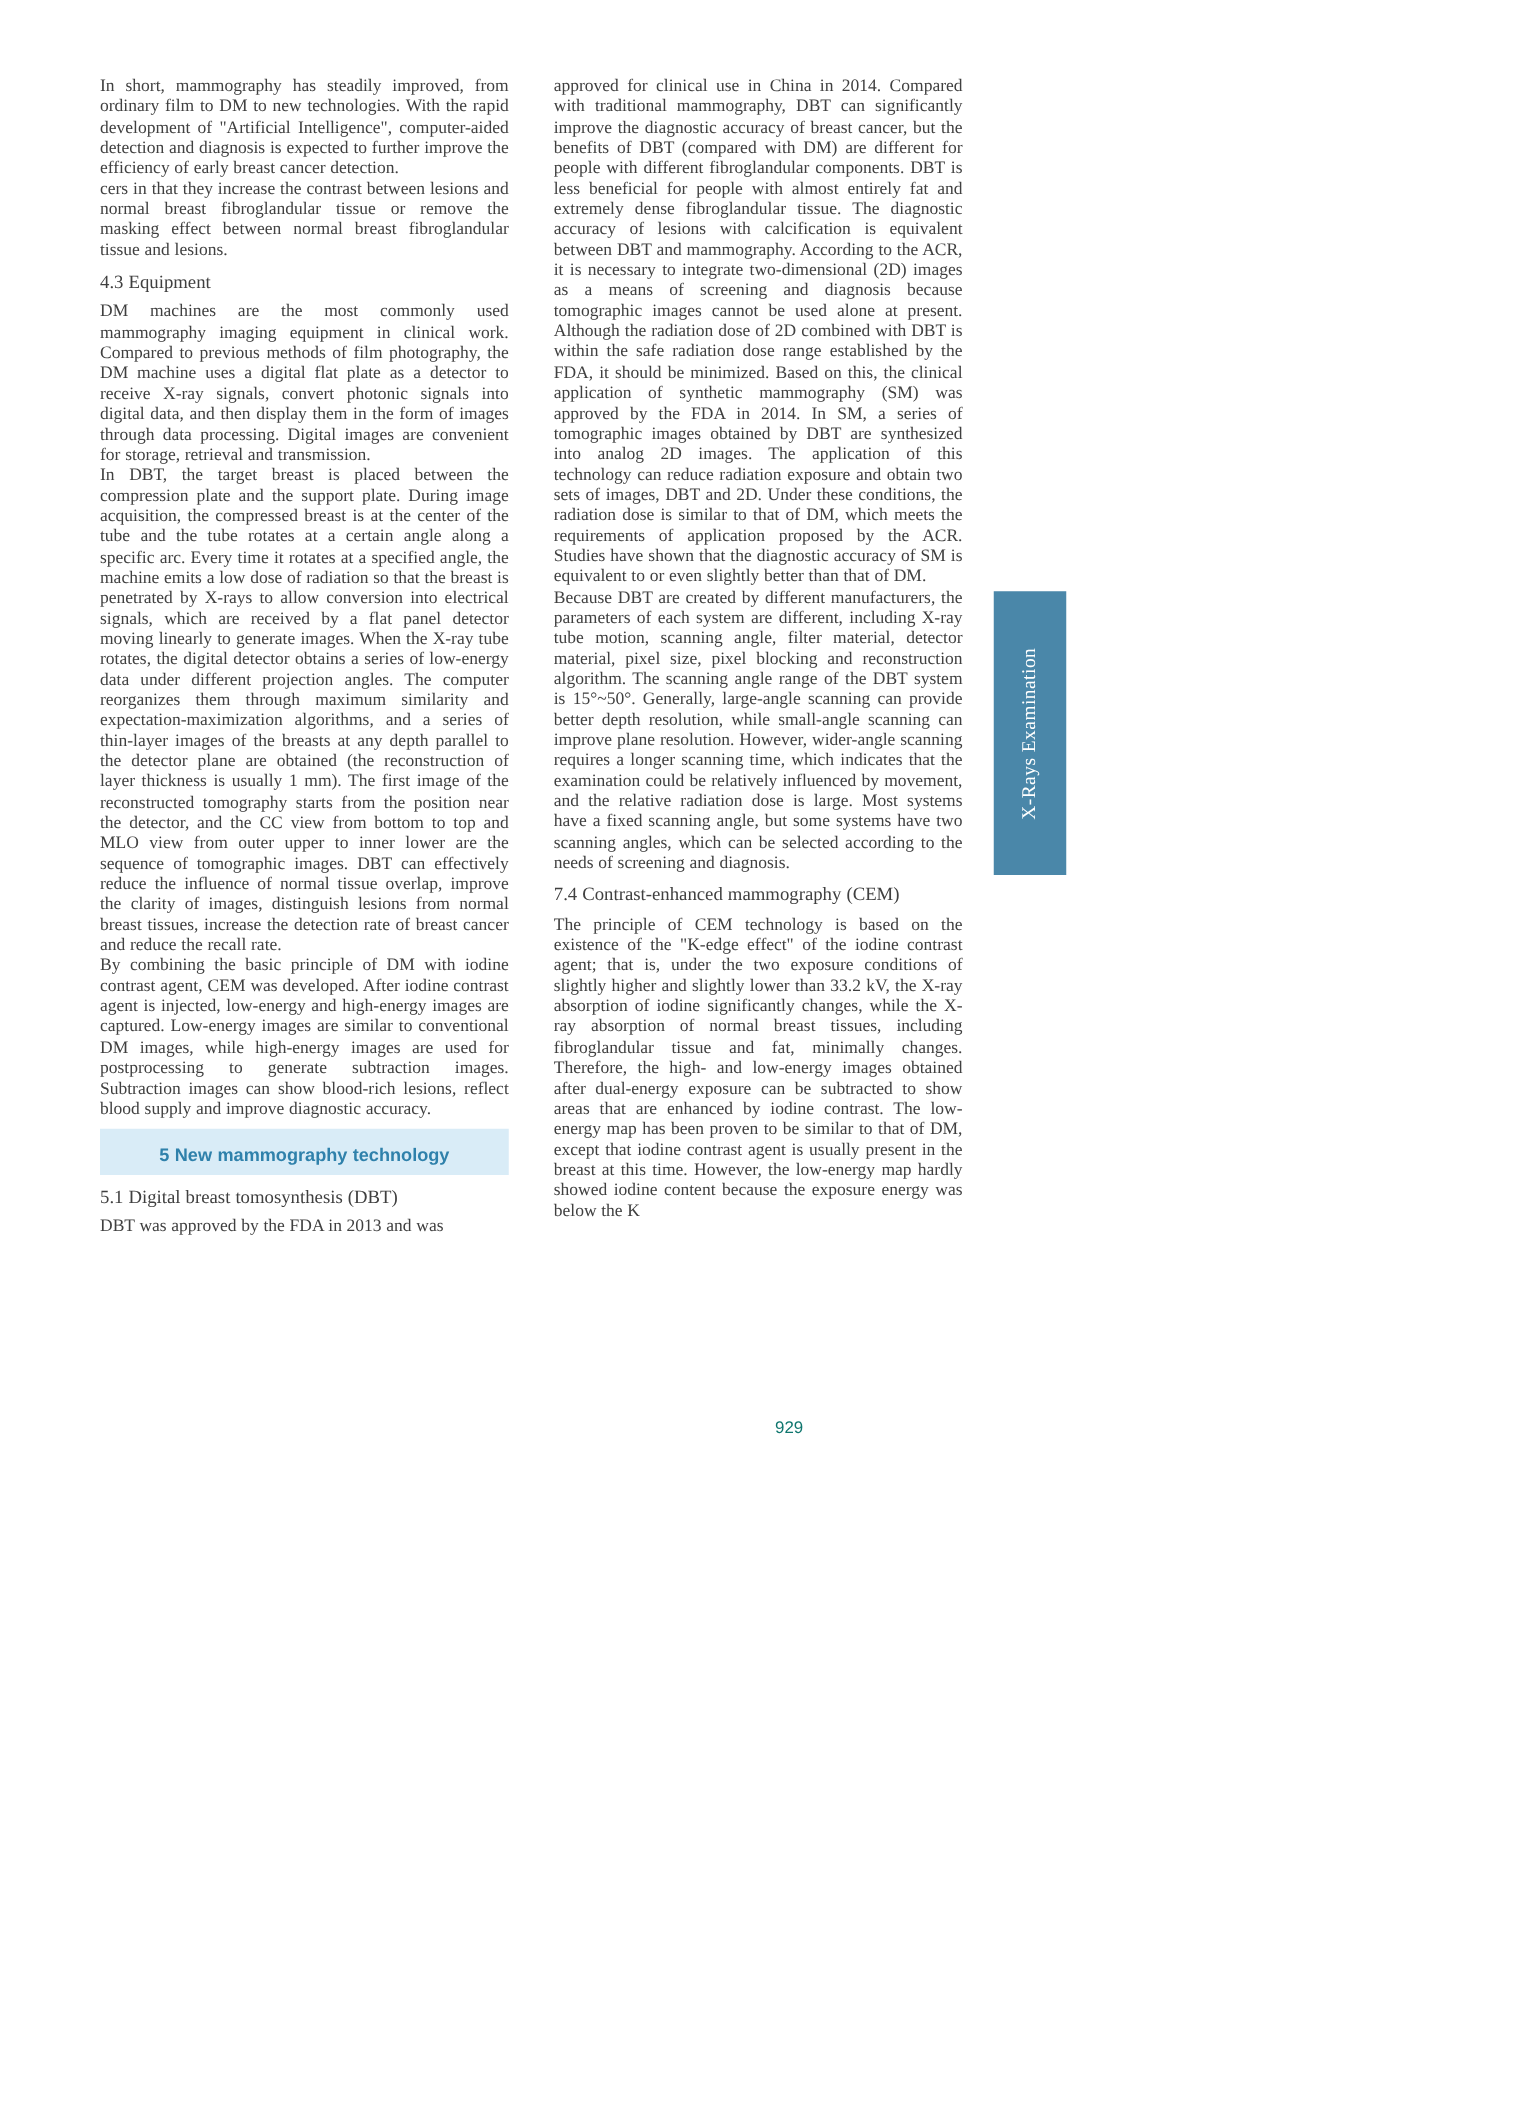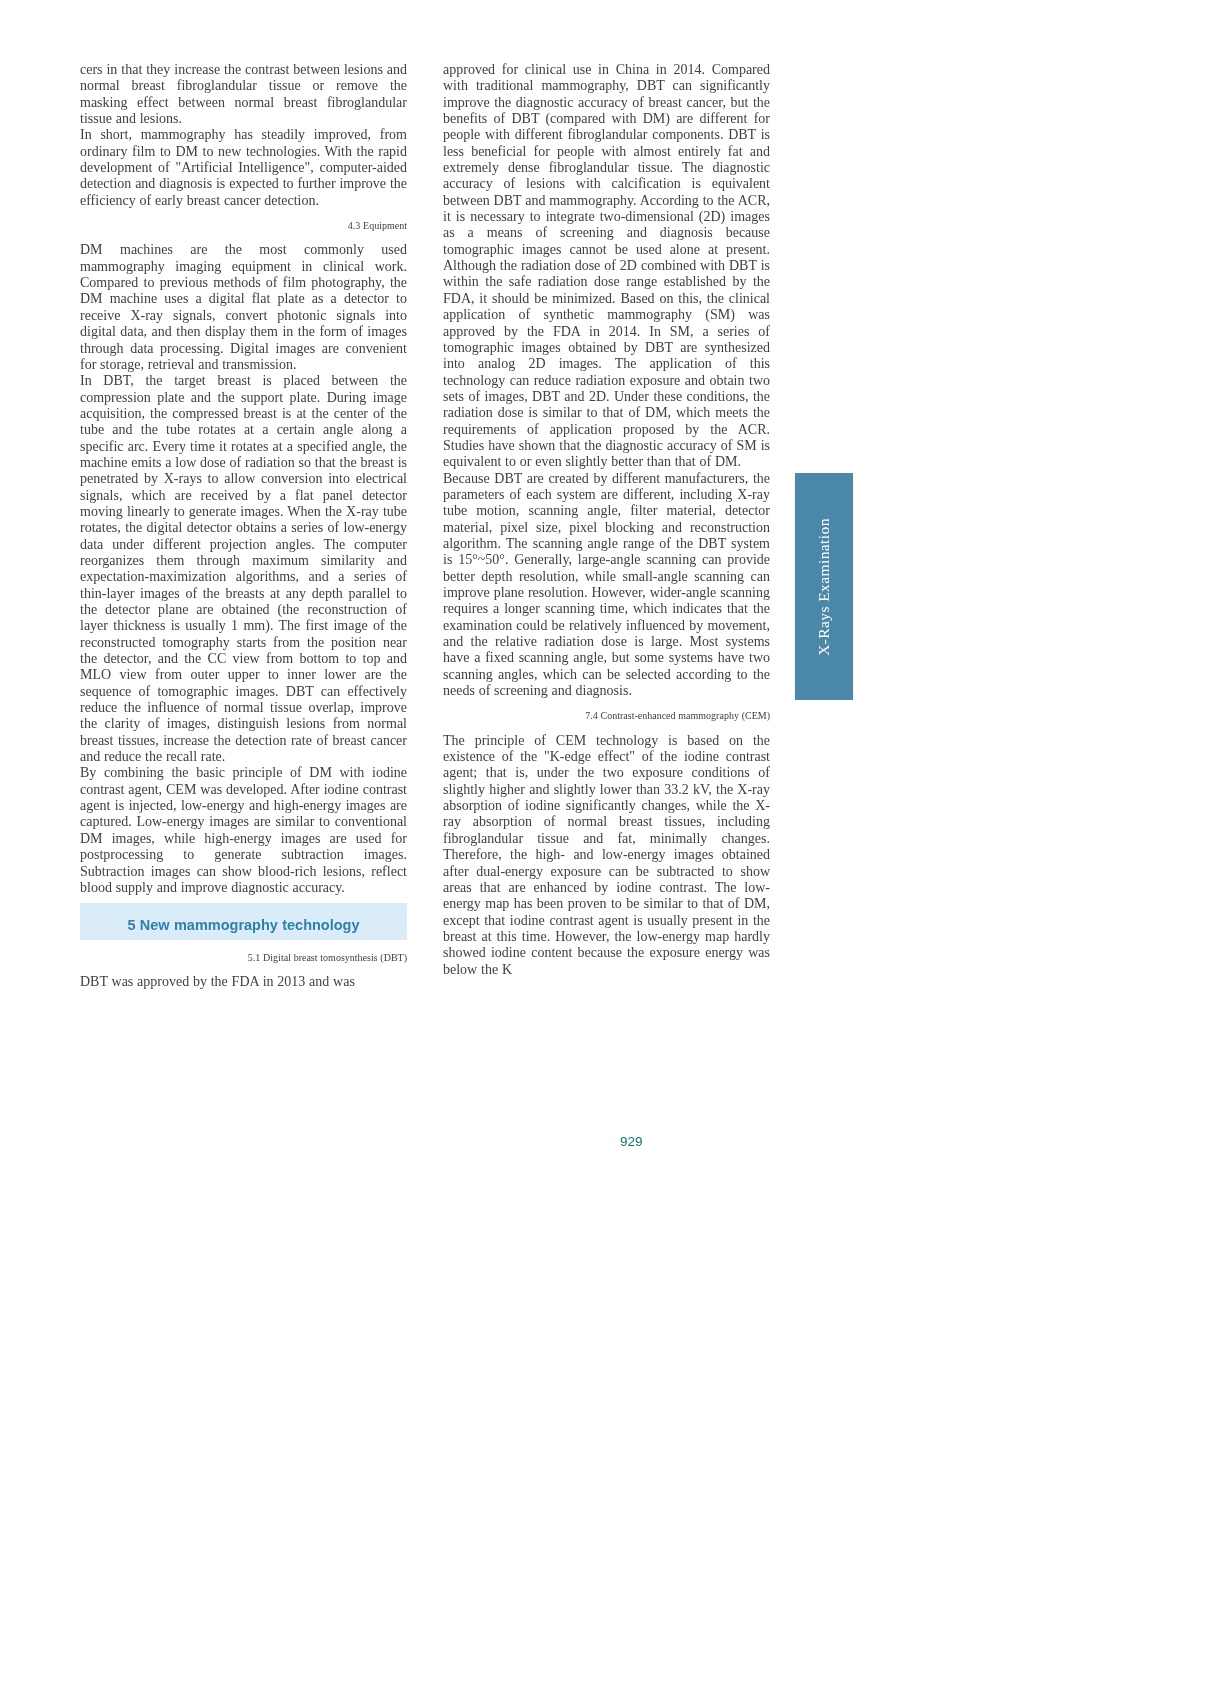--- a/index.html
+++ b/index.html
@@ -23,24 +23,24 @@
   .col {
     width: 327px;
     text-align: justify;
     font-size: 14px;
     line-height: 16.35px;
     color: #404040;
     word-spacing: 0.02em;
   }
   .col p { margin: 0; }
   .subheading {
-    font-size: 10px;
+    font-size: 15px;
     font-weight: normal;
     margin: 9px 0 8px 0;
-    text-align: right;
+    text-align: left;
     color: #404040;
   }
   .banner {
     background: #d9ecf7;
     color: #2f81ab;
     font-family: "Liberation Sans", sans-serif;
     font-weight: bold;
     font-size: 14.5px;
     text-align: center;
     padding: 14px 2px 6px 2px;
@@ -77,22 +77,22 @@
   }
 </style>
 </head>
 <body>
 
 <div class="page">
 
   <div class="columns">
 
     <div class="col">
+      <p>In short, mammography has steadily improved, from ordinary film to DM to new technologies. With the rapid development of "Artificial Intelligence", computer-aided detection and diagnosis is expected to further improve the efficiency of early breast cancer detection.</p>
       <p>cers in that they increase the contrast between lesions and normal breast fibroglandular tissue or remove the masking effect between normal breast fibroglandular tissue and lesions.</p>
-      <p>In short, mammography has steadily improved, from ordinary film to DM to new technologies. With the rapid development of "Artificial Intelligence", computer-aided detection and diagnosis is expected to further improve the efficiency of early breast cancer detection.</p>
       <div class="subheading">4.3 Equipment</div>
       <p>DM machines are the most commonly used mammography imaging equipment in clinical work. Compared to previous methods of film photography, the DM machine uses a digital flat plate as a detector to receive X-ray signals, convert photonic signals into digital data, and then display them in the form of images through data processing. Digital images are convenient for storage, retrieval and transmission.</p>
       <p>In DBT, the target breast is placed between the compression plate and the support plate. During image acquisition, the compressed breast is at the center of the tube and the tube rotates at a certain angle along a specific arc. Every time it rotates at a specified angle, the machine emits a low dose of radiation so that the breast is penetrated by X-rays to allow conversion into electrical signals, which are received by a flat panel detector moving linearly to generate images. When the X-ray tube rotates, the digital detector obtains a series of low-energy data under different projection angles. The computer reorganizes them through maximum similarity and expectation-maximization algorithms, and a series of thin-layer images of the breasts at any depth parallel to the detector plane are obtained (the reconstruction of layer thickness is usually 1 mm). The first image of the reconstructed tomography starts from the position near the detector, and the CC view from bottom to top and MLO view from outer upper to inner lower are the sequence of tomographic images. DBT can effectively reduce the influence of normal tissue overlap, improve the clarity of images, distinguish lesions from normal breast tissues, increase the detection rate of breast cancer and reduce the recall rate.</p>
       <p>By combining the basic principle of DM with iodine contrast agent, CEM was developed. After iodine contrast agent is injected, low-energy and high-energy images are captured. Low-energy images are similar to conventional DM images, while high-energy images are used for postprocessing to generate subtraction images. Subtraction images can show blood-rich lesions, reflect blood supply and improve diagnostic accuracy.</p>
       <div class="banner">5 New mammography technology</div>
       <div class="subheading">5.1 Digital breast tomosynthesis (DBT)</div>
       <p>DBT was approved by the FDA in 2013 and was</p>
     </div>
 
     <div class="col">

